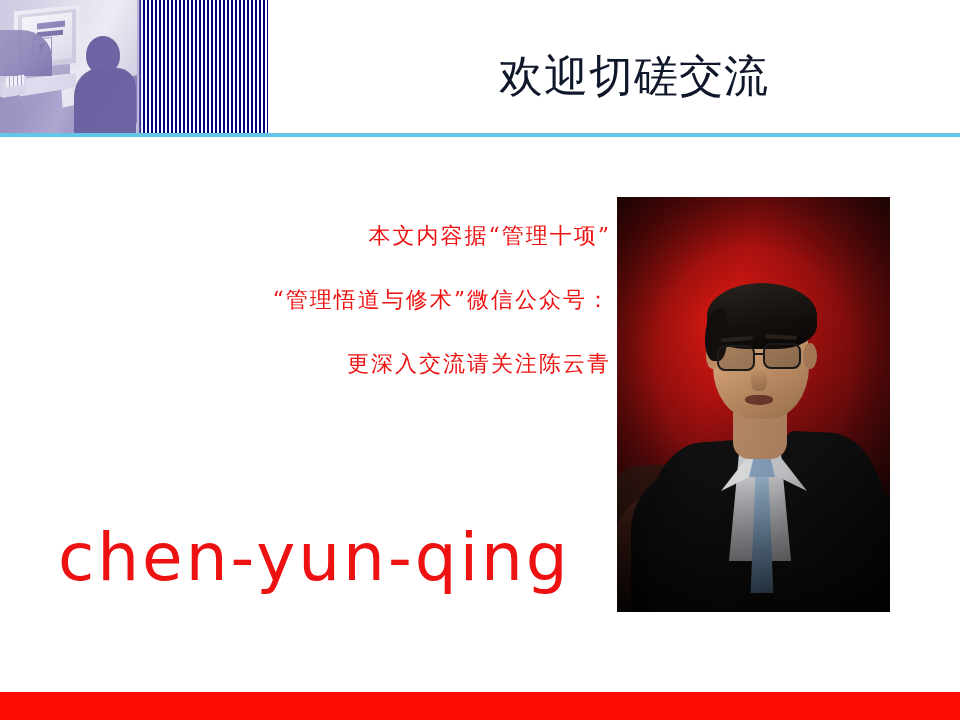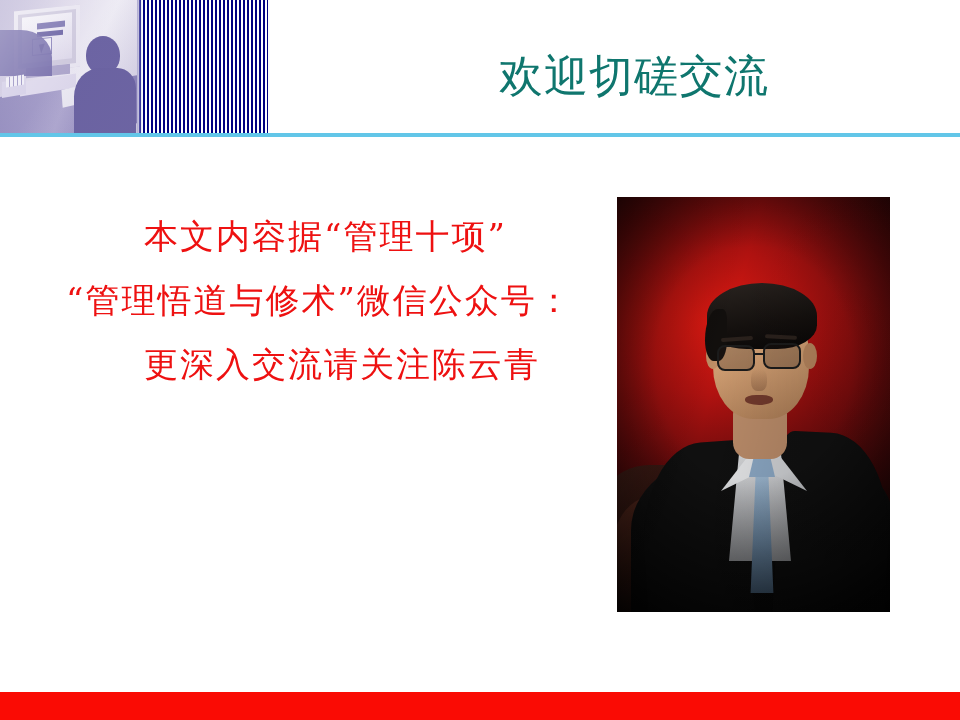--- a/index.html
+++ b/index.html
@@ -144,21 +144,21 @@
   }
 
   .header-title {
     position: absolute;
     left: 268px; top: 0;
     width: 692px;
     height: 153px;
     display: flex;
     align-items: center;
     justify-content: center;
-    color: #0f766e;
+    color: #0f172a;
     font-family: "DejaVu Sans", "Liberation Sans", sans-serif;
     font-size: 44px;
     font-weight: 400;
     letter-spacing: 1px;
     padding-left: 40px;
     box-sizing: border-box;
   }
 
   .header-rule {
     position: absolute;
@@ -169,24 +169,25 @@
   }
 
   
   .body-text {
     position: absolute;
     left: 66px;
     top: 204px;
     width: 545px;
     color: #ee1111;
     font-family: "DejaVu Serif", "Liberation Serif", serif;
-    font-size: 34px;
+    font-size: 22px;
     line-height: 64px;
     letter-spacing: 2px;
     white-space: nowrap;
+    text-align: right;
   }
   .body-line { height: 64px; }
   .body-line.indent { padding-left: 78px; }
 
   .handle-big {
     position: absolute;
     left: 58px;
     top: 519px;
     width: 560px;
     color: #ee1111;
@@ -385,20 +386,21 @@
   </div>
 
   <div class="header-rule"></div>
 
   <div class="body-text">
     <div class="body-line indent">本文内容据“管理十项”</div>
     <div class="body-line">“管理悟道与修术”微信公众号：</div>
     <div class="body-line indent">更深入交流请关注陈云青</div>
   </div>
 
+  <div class="handle-big">chen-yun-qing</div>
 
   <div class="portrait">
     <div class="pt-bg"></div>
     <div class="pt-chair"></div>
     <div class="pt-chair2"></div>
     <div class="pt-suit"></div>
     <div class="pt-suitL"></div>
     <div class="pt-suitR"></div>
     <div class="pt-shirt"></div>
     <div class="pt-collarL"></div>

